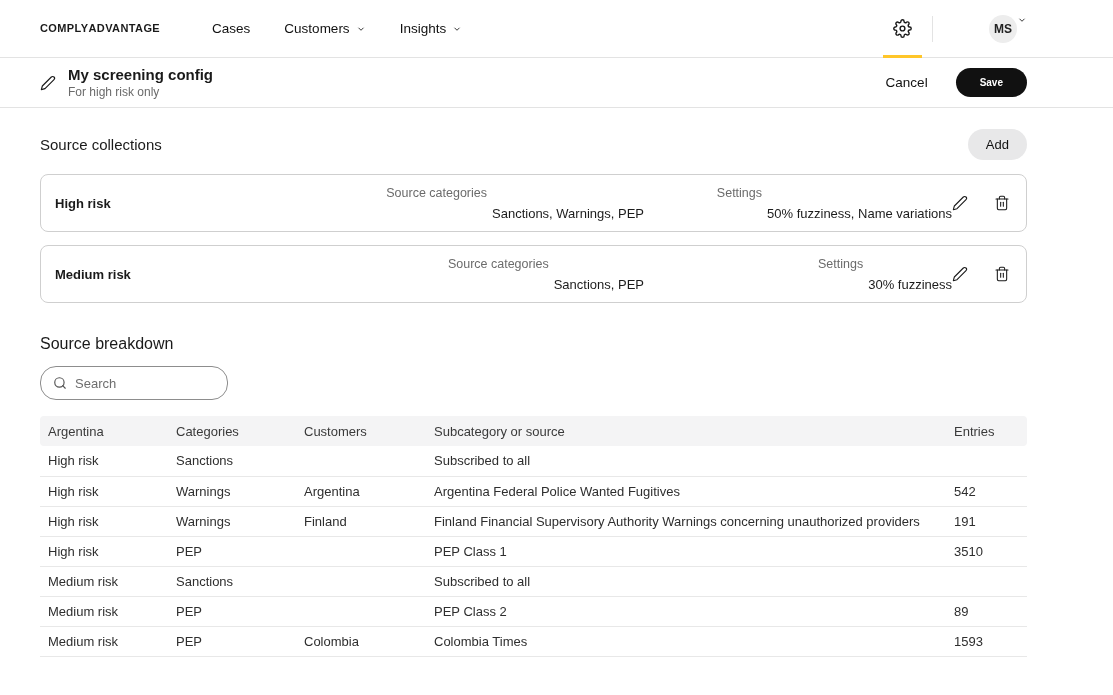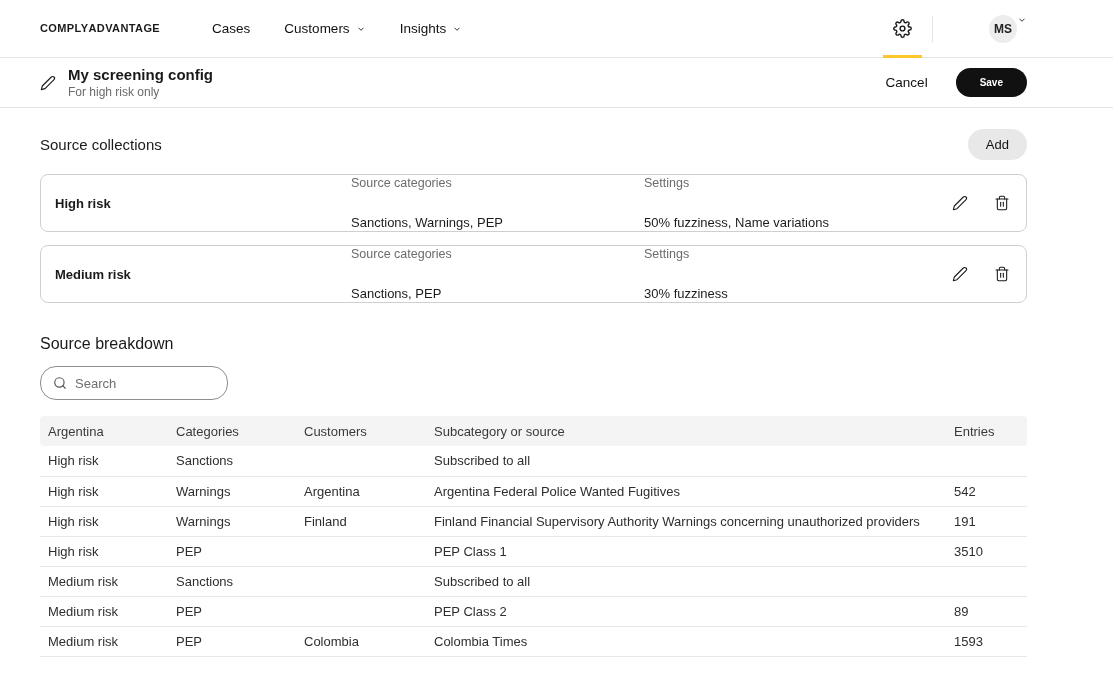--- a/index.html
+++ b/index.html
@@ -43,21 +43,21 @@
 
   
   .section-row{margin-top:20px;display:flex;align-items:center;justify-content:space-between;height:32px;}
   .section-title{font-size:15px;color:#1a1a1a;}
   .add-btn{background:#e8e8e9;border:none;border-radius:16px;padding:8px 18px;font-family:inherit;font-size:13px;color:#111;cursor:pointer;}
 
   
   .cards{margin-top:14px;}
   .card{display:flex;align-items:center;border:1px solid var(--card-border);border-radius:8px;height:58px;padding:0 16px 0 14px;margin-bottom:13px;background:#fff;}
   .card-name{width:296px;font-size:13px;font-weight:700;}
-  .card-col{width:293px;display:flex;flex-direction:column;gap:5px;justify-content:flex-end;}
+  .card-col{width:293px;display:flex;flex-direction:row;gap:5px;justify-content:flex-end;}
   .card-col.grow{flex:1;}
   .field-label{font-size:12.5px;color:var(--text-gray);}
   .field-value{font-size:13px;color:#1c1c1c;margin-top:20px;}
   .card-actions{display:flex;align-items:center;gap:26px;}
   .icon-btn{background:none;border:none;cursor:pointer;padding:0;}
   .icon-btn svg{width:16px;height:16px;stroke:#1a1a1a;stroke-width:1.6;fill:none;stroke-linecap:round;stroke-linejoin:round;}
 
   
   .breakdown-title{margin-top:32px;font-size:16px;}
   .search-box{margin-top:13px;width:188px;height:31px;border:1px solid #8d8d8d;border-radius:16px;display:flex;align-items:center;gap:8px;padding:16px 12px;}

